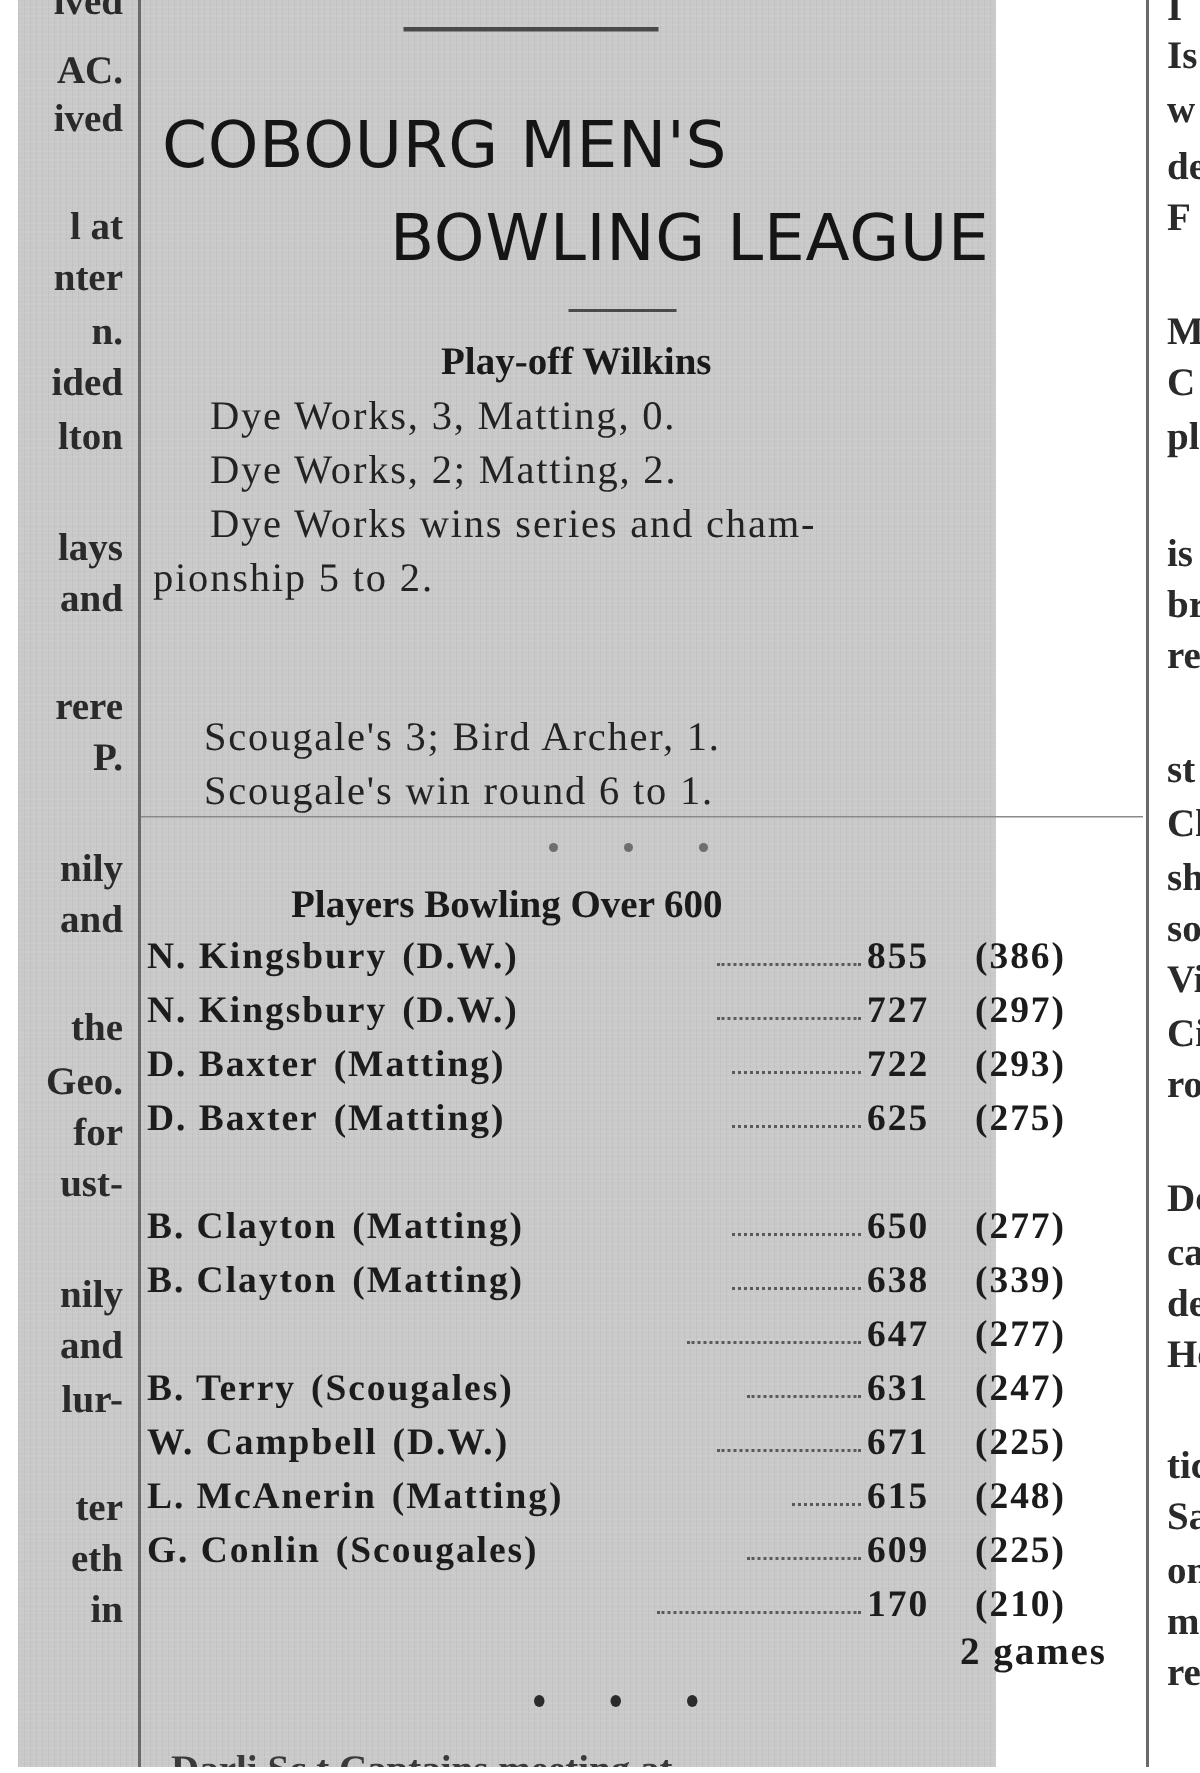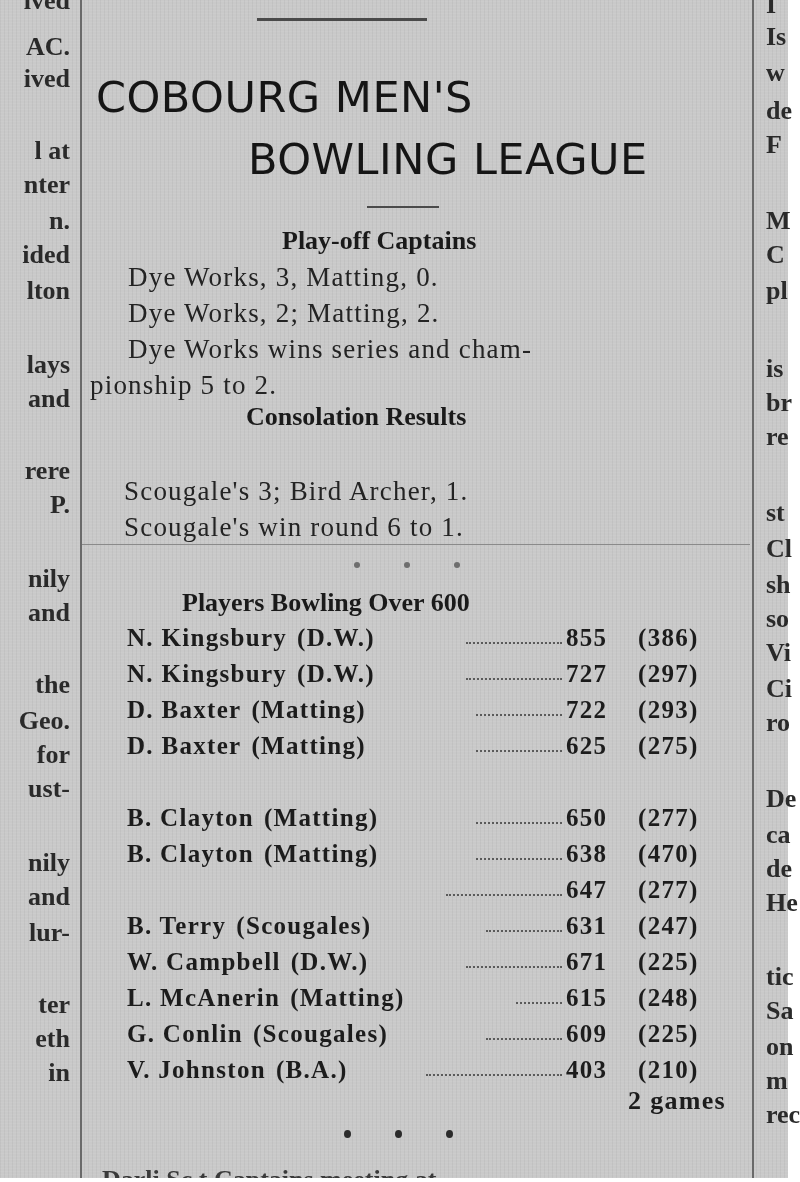--- a/index.html
+++ b/index.html
@@ -10,22 +10,22 @@
     body {
       width: 800px;
       height: 1182px;
       position: relative;
       overflow: hidden;
       font-family: "DejaVu Serif", "Liberation Serif", serif;
       color: #1c1c1c;
     }
     .page {
       position: absolute;
-      left: 0; top: 0;
-      width: 788px;
+      left: 12px; top: 0;
+      width: 652px;
       height: 1178px;
       background: #c9c9c9;
       background-image:
         repeating-linear-gradient(0deg, rgba(255,255,255,0.05) 0px, rgba(255,255,255,0.05) 1px, transparent 1px, transparent 3px),
         repeating-linear-gradient(90deg, rgba(0,0,0,0.04) 0px, rgba(0,0,0,0.04) 1px, transparent 1px, transparent 4px);
     }
     .rule-v {
       position: absolute;
       top: 0;
       width: 2px;
@@ -136,21 +136,21 @@
       left: 4px;
       width: 650px;
       height: 34px;
       font-family: "Liberation Serif", serif;
       font-weight: bold;
       font-size: 25px;
       letter-spacing: 1.3px;
       color: #1c1c1c;
       white-space: nowrap;
     }
-    .player-row .name { position: absolute; left: 0; top: 0; margin-left: 41px; }
+    .player-row .name { position: absolute; left: 0; top: 0; }
     .player-row .team { margin-left: 10px; }
     .player-row .leader {
       position: absolute;
       top: 18px;
       border-bottom: 2px dotted #5a5a5a;
     }
     .player-row .score { position: absolute; left: 480px; top: 0; }
     .player-row .high { position: absolute; left: 552px; top: 0; }
     .games-note {
       position: absolute;
@@ -242,27 +242,26 @@
   </div>
 
   <div class="main">
     <div class="top-rule"></div>
 
     <div class="headline l2">BOWLING LEAGUE</div>
     <div class="headline l1">COBOURG MEN'S</div>
 
     <div class="mid-rule"></div>
 
-    <div class="section-head" style="left:200px;top:226px;">Play-off Captains</div>
+    <div class="section-head" style="left:200px;top:226px;">Play-off Wilkins</div>
     <div class="line" style="left:46px;top:262px;">Dye Works, 3, Matting, 0.</div>
     <div class="line" style="left:46px;top:298px;">Dye Works, 2; Matting, 2.</div>
     <div class="line" style="left:46px;top:334px;">Dye Works wins series and cham-</div>
     <div class="line" style="left:8px;top:370px;">pionship 5 to 2.</div>
 
-    <div class="section-head" style="left:164px;top:402px;">Consolation Results</div>
     <div class="line" style="left:42px;top:476px;">Scougale's 3; Bird Archer, 1.</div>
     <div class="line" style="left:42px;top:512px;">Scougale's win round 6 to 1.</div>
 
     <div class="h-rule" style="left:0;top:544px;width:668px;"></div>
 
     <div class="dots faint" style="left:272px;top:562px;">
       <span></span>
       <span></span>
       <span></span>
     </div>
@@ -296,21 +295,21 @@
     <div class="player-row" style="top:804px;">
       <span class="name"><span>B. Clayton</span><span class="team">(Matting)</span></span>
       <span class="leader" style="left:390px;width:86px;"></span>
       <span class="score">650</span>
       <span class="high">(277)</span>
     </div>
     <div class="player-row" style="top:840px;">
       <span class="name"><span>B. Clayton</span><span class="team">(Matting)</span></span>
       <span class="leader" style="left:390px;width:86px;"></span>
       <span class="score">638</span>
-      <span class="high">(470)</span>
+      <span class="high">(339)</span>
     </div>
     <div class="player-row" style="top:876px;">
       <span class="leader" style="left:360px;width:116px;"></span>
       <span class="score">647</span>
       <span class="high">(277)</span>
     </div>
     <div class="player-row" style="top:912px;">
       <span class="name"><span>B. Terry</span><span class="team">(Scougales)</span></span>
       <span class="leader" style="left:400px;width:76px;"></span>
       <span class="score">631</span>
@@ -328,23 +327,22 @@
       <span class="score">615</span>
       <span class="high">(248)</span>
     </div>
     <div class="player-row" style="top:1020px;">
       <span class="name"><span>G. Conlin</span><span class="team">(Scougales)</span></span>
       <span class="leader" style="left:400px;width:76px;"></span>
       <span class="score">609</span>
       <span class="high">(225)</span>
     </div>
     <div class="player-row" style="top:1056px;">
-      <span class="name"><span>V. Johnston</span><span class="team">(B.A.)</span></span>
       <span class="leader" style="left:340px;width:136px;"></span>
-      <span class="score">403</span>
+      <span class="score">170</span>
       <span class="high">(210)</span>
     </div>
 
     <div class="games-note" style="top:1086px;">2 games</div>
 
     <div class="dots" style="left:262px;top:1130px;">
       <span></span>
       <span></span>
       <span></span>
     </div>

